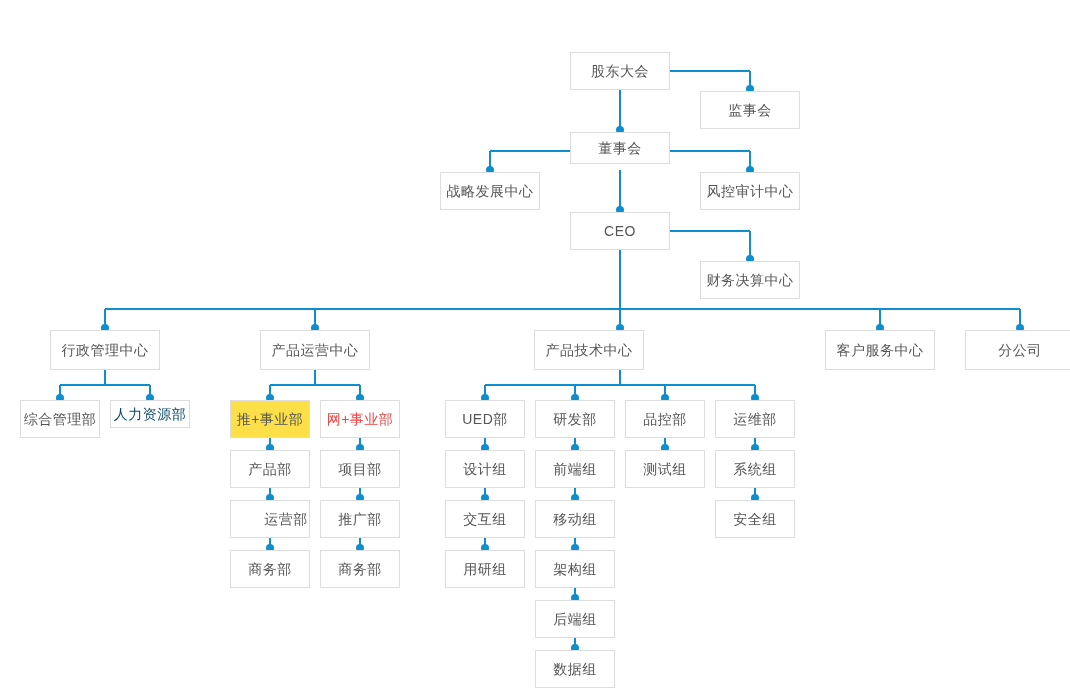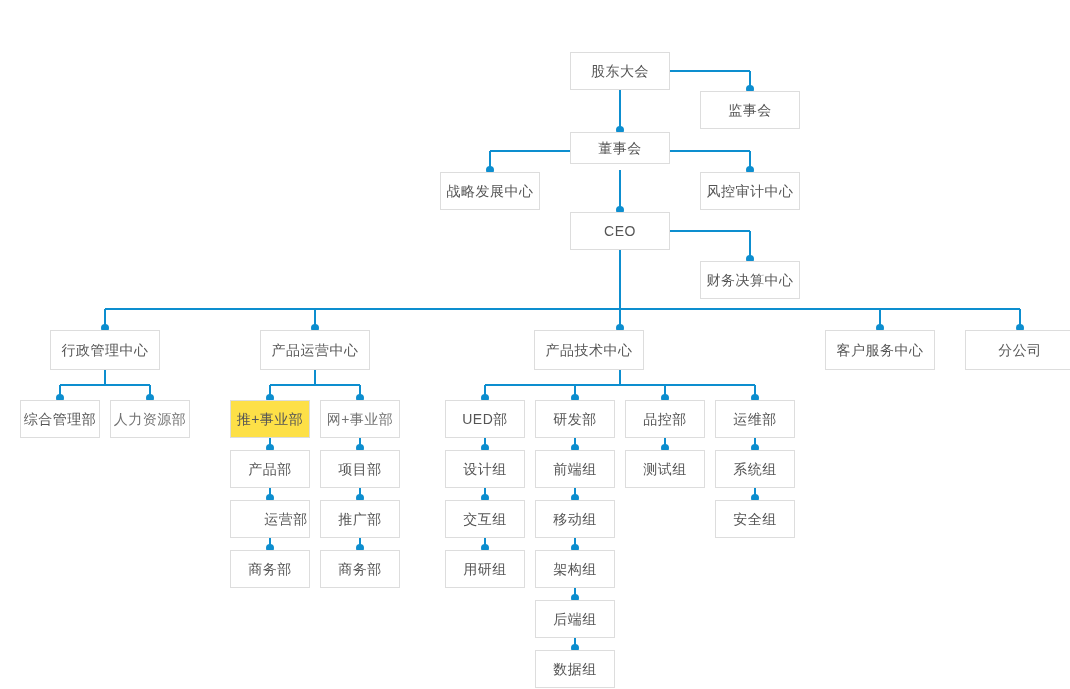--- a/index.html
+++ b/index.html
@@ -165,36 +165,36 @@
       </div>
       <div class="node" style="left: 825px; top: 330px; width: 110px; height: 40px; border-color: rgb(221, 221, 221); background: rgb(255, 255, 255); color: rgb(85, 85, 85);">
         <span class="node-label">客户服务中心</span>
       </div>
       <div class="node" style="left: 965px; top: 330px; width: 110px; height: 40px; border-color: rgb(221, 221, 221); background: rgb(255, 255, 255); color: rgb(85, 85, 85);">
         <span class="node-label">分公司</span>
       </div>
       <div class="node" style="left: 20px; top: 400px; width: 80px; height: 38px; border-color: rgb(221, 221, 221); background: rgb(255, 255, 255); color: rgb(85, 85, 85);">
         <span class="node-label">综合管理部</span>
       </div>
-      <div class="node" style="left: 110px; top: 400px; width: 80px; height: 38px; border-color: rgb(221, 221, 221); background: rgb(255, 255, 255); color: #737373;">
+      <div class="node" style="left: 110px; top: 400px; width: 80px; height: 28px; border-color: rgb(221, 221, 221); background: rgb(255, 255, 255); color: #0c4a6e;">
         <span class="node-label">人力资源部</span>
       </div>
       <div class="node" style="left: 230px; top: 400px; width: 80px; height: 38px; border-color: rgb(221, 221, 221); background: #fde047; color: rgb(85, 85, 85);">
         <span class="node-label">推+事业部</span>
       </div>
       <div class="node" style="left: 230px; top: 450px; width: 80px; height: 38px; border-color: rgb(221, 221, 221); background: rgb(255, 255, 255); color: rgb(85, 85, 85);">
         <span class="node-label">产品部</span>
       </div>
       <div class="node" style="left: 230px; top: 500px; width: 80px; height: 38px; border-color: rgb(221, 221, 221); background: rgb(255, 255, 255); color: rgb(85, 85, 85); padding-left: 32px;">
         <span class="node-label">运营部</span>
       </div>
       <div class="node" style="left: 230px; top: 550px; width: 80px; height: 38px; border-color: rgb(221, 221, 221); background: rgb(255, 255, 255); color: rgb(85, 85, 85);">
         <span class="node-label">商务部</span>
       </div>
-      <div class="node" style="left: 320px; top: 400px; width: 80px; height: 38px; border-color: rgb(221, 221, 221); background: rgb(255, 255, 255); color: #737373;">
+      <div class="node" style="left: 320px; top: 400px; width: 80px; height: 38px; border-color: rgb(221, 221, 221); background: rgb(255, 255, 255); color: #ef4444;">
         <span class="node-label">网+事业部</span>
       </div>
       <div class="node" style="left: 320px; top: 450px; width: 80px; height: 38px; border-color: rgb(221, 221, 221); background: rgb(255, 255, 255); color: rgb(85, 85, 85);">
         <span class="node-label">项目部</span>
       </div>
       <div class="node" style="left: 320px; top: 500px; width: 80px; height: 38px; border-color: rgb(221, 221, 221); background: rgb(255, 255, 255); color: rgb(85, 85, 85);">
         <span class="node-label">推广部</span>
       </div>
       <div class="node" style="left: 320px; top: 550px; width: 80px; height: 38px; border-color: rgb(221, 221, 221); background: rgb(255, 255, 255); color: rgb(85, 85, 85);">
         <span class="node-label">商务部</span>

